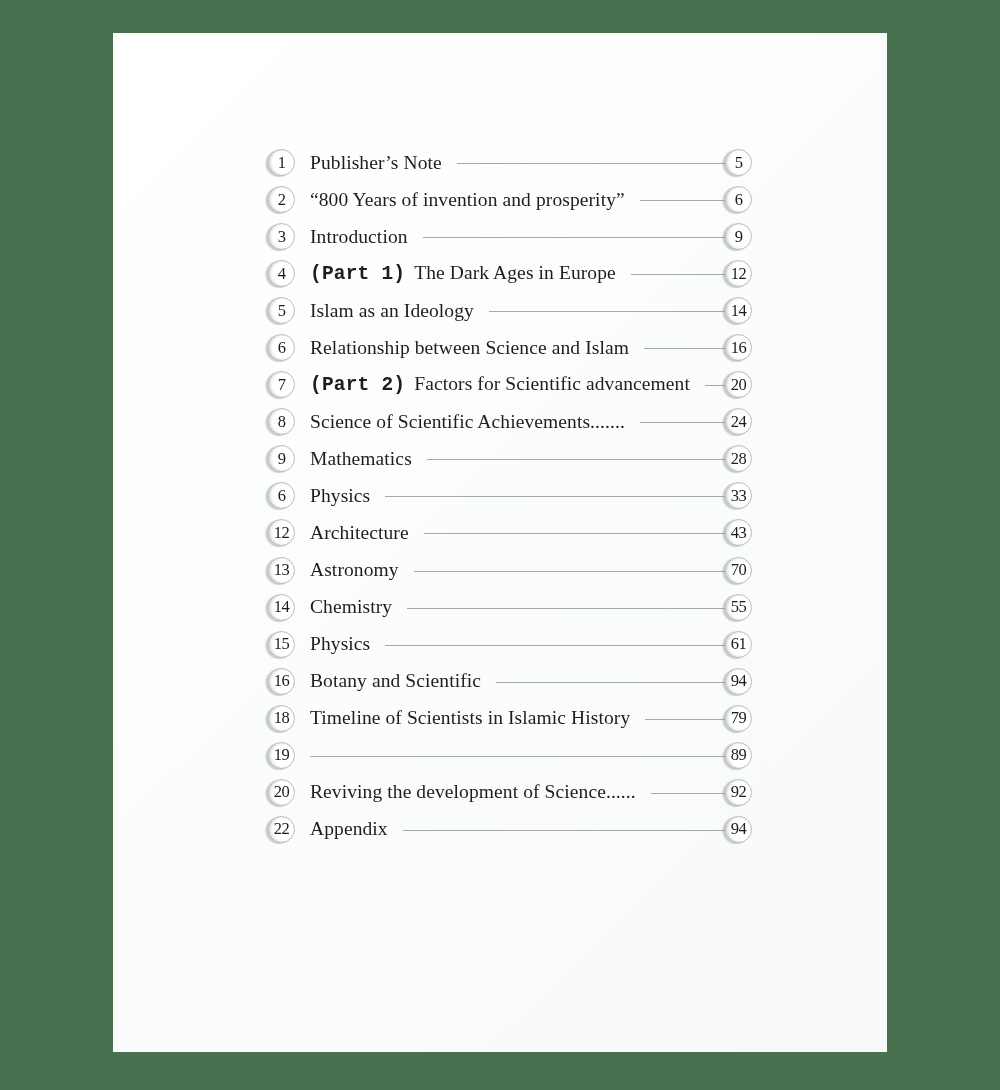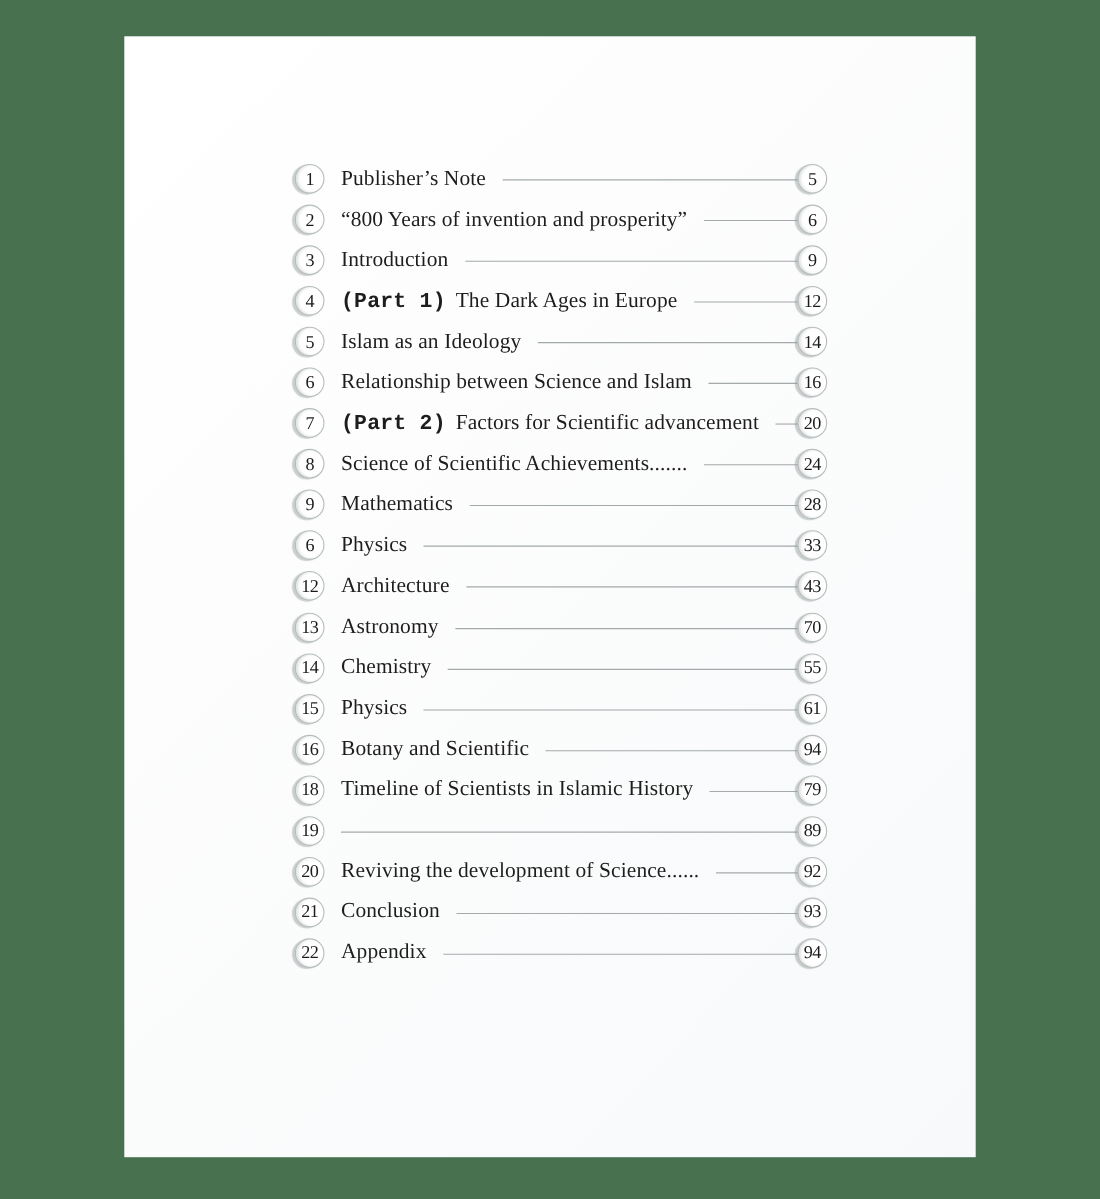--- a/index.html
+++ b/index.html
@@ -187,25 +187,19 @@
         <span class="leader"></span>
         <span class="circle">89</span>
       </div>
       <div class="row">
         <span class="circle">20</span>
         <span class="title">Reviving the development of Science......</span>
         <span class="leader"></span>
         <span class="circle">92</span>
       </div>
       <div class="row">
-        <span class="circle">21</span>
-        <span class="title">Conclusion</span>
-        <span class="leader"></span>
-        <span class="circle">93</span>
-      </div>
-      <div class="row">
         <span class="circle">22</span>
         <span class="title">Appendix</span>
         <span class="leader"></span>
         <span class="circle">94</span>
       </div>
     </div>
 </div>
 
 </body></html>

